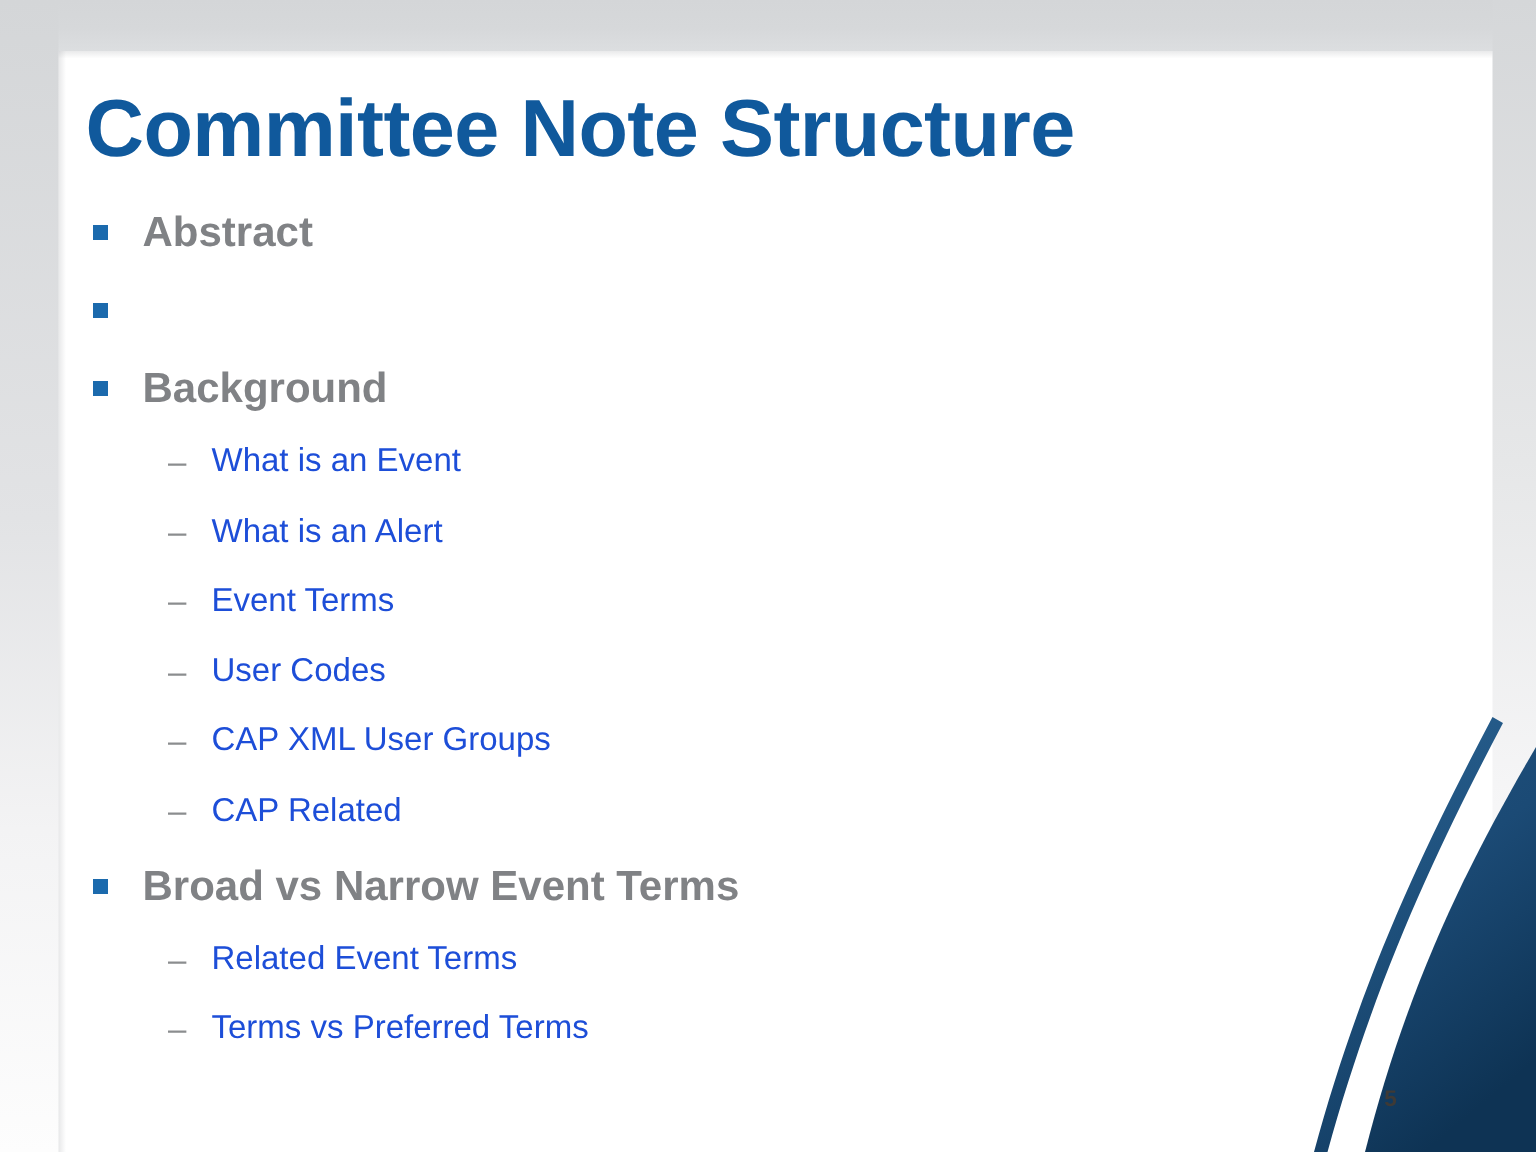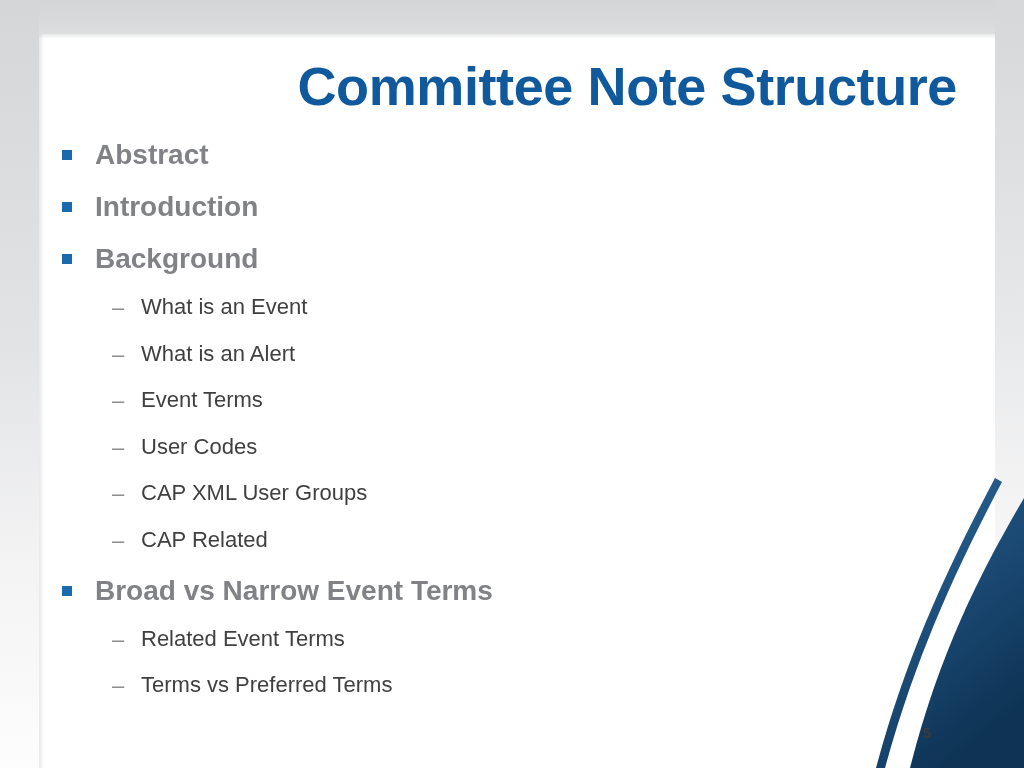--- a/index.html
+++ b/index.html
@@ -68,21 +68,20 @@
   #title {
     position: absolute;
     left: 57px;
     top: 58px;
     width: 900px;
     font-size: 54px;
     font-weight: bold;
     letter-spacing: -0.4px;
     line-height: 1.05;
     white-space: nowrap;
-    text-align: right;
   }
 
   
   #outline {
     position: absolute;
     left: 57px;
     top: 137px;
     width: 880px;
   }
 
@@ -124,21 +123,21 @@
     font-size: 22px;
     line-height: 1.3;
     color: #8b8d8f;
     text-align: left;
   }
   .lvl2 .label {
     flex: 0 0 auto;
     margin-left: 16px;
     font-size: 22px;
     line-height: 1.3;
-    color: #404040;
+    color: #1d4ed8;
     font-weight: normal;
   }
 
   
   #corner-decoration {
     position: absolute;
     right: 0;
     bottom: 0;
     width: 210px;
     height: 290px;
@@ -172,21 +171,20 @@
 
   <div id="title" style="color: rgb(16, 89, 156);">Committee Note Structure</div>
 
   <div id="outline">
       <div class="lvl1">
         <span class="marker" style="background: rgb(27, 106, 173);"></span>
         <span class="label">Abstract</span>
       </div>
       <div class="lvl1">
         <span class="marker" style="background: rgb(27, 106, 173);"></span>
-        <span class="label">Introduction</span>
       </div>
       <div class="lvl1">
         <span class="marker" style="background: rgb(27, 106, 173);"></span>
         <span class="label">Background</span>
       </div>
       <div class="lvl2">
         <span class="marker">–</span>
         <span class="label">What is an Event</span>
       </div>
       <div class="lvl2">

